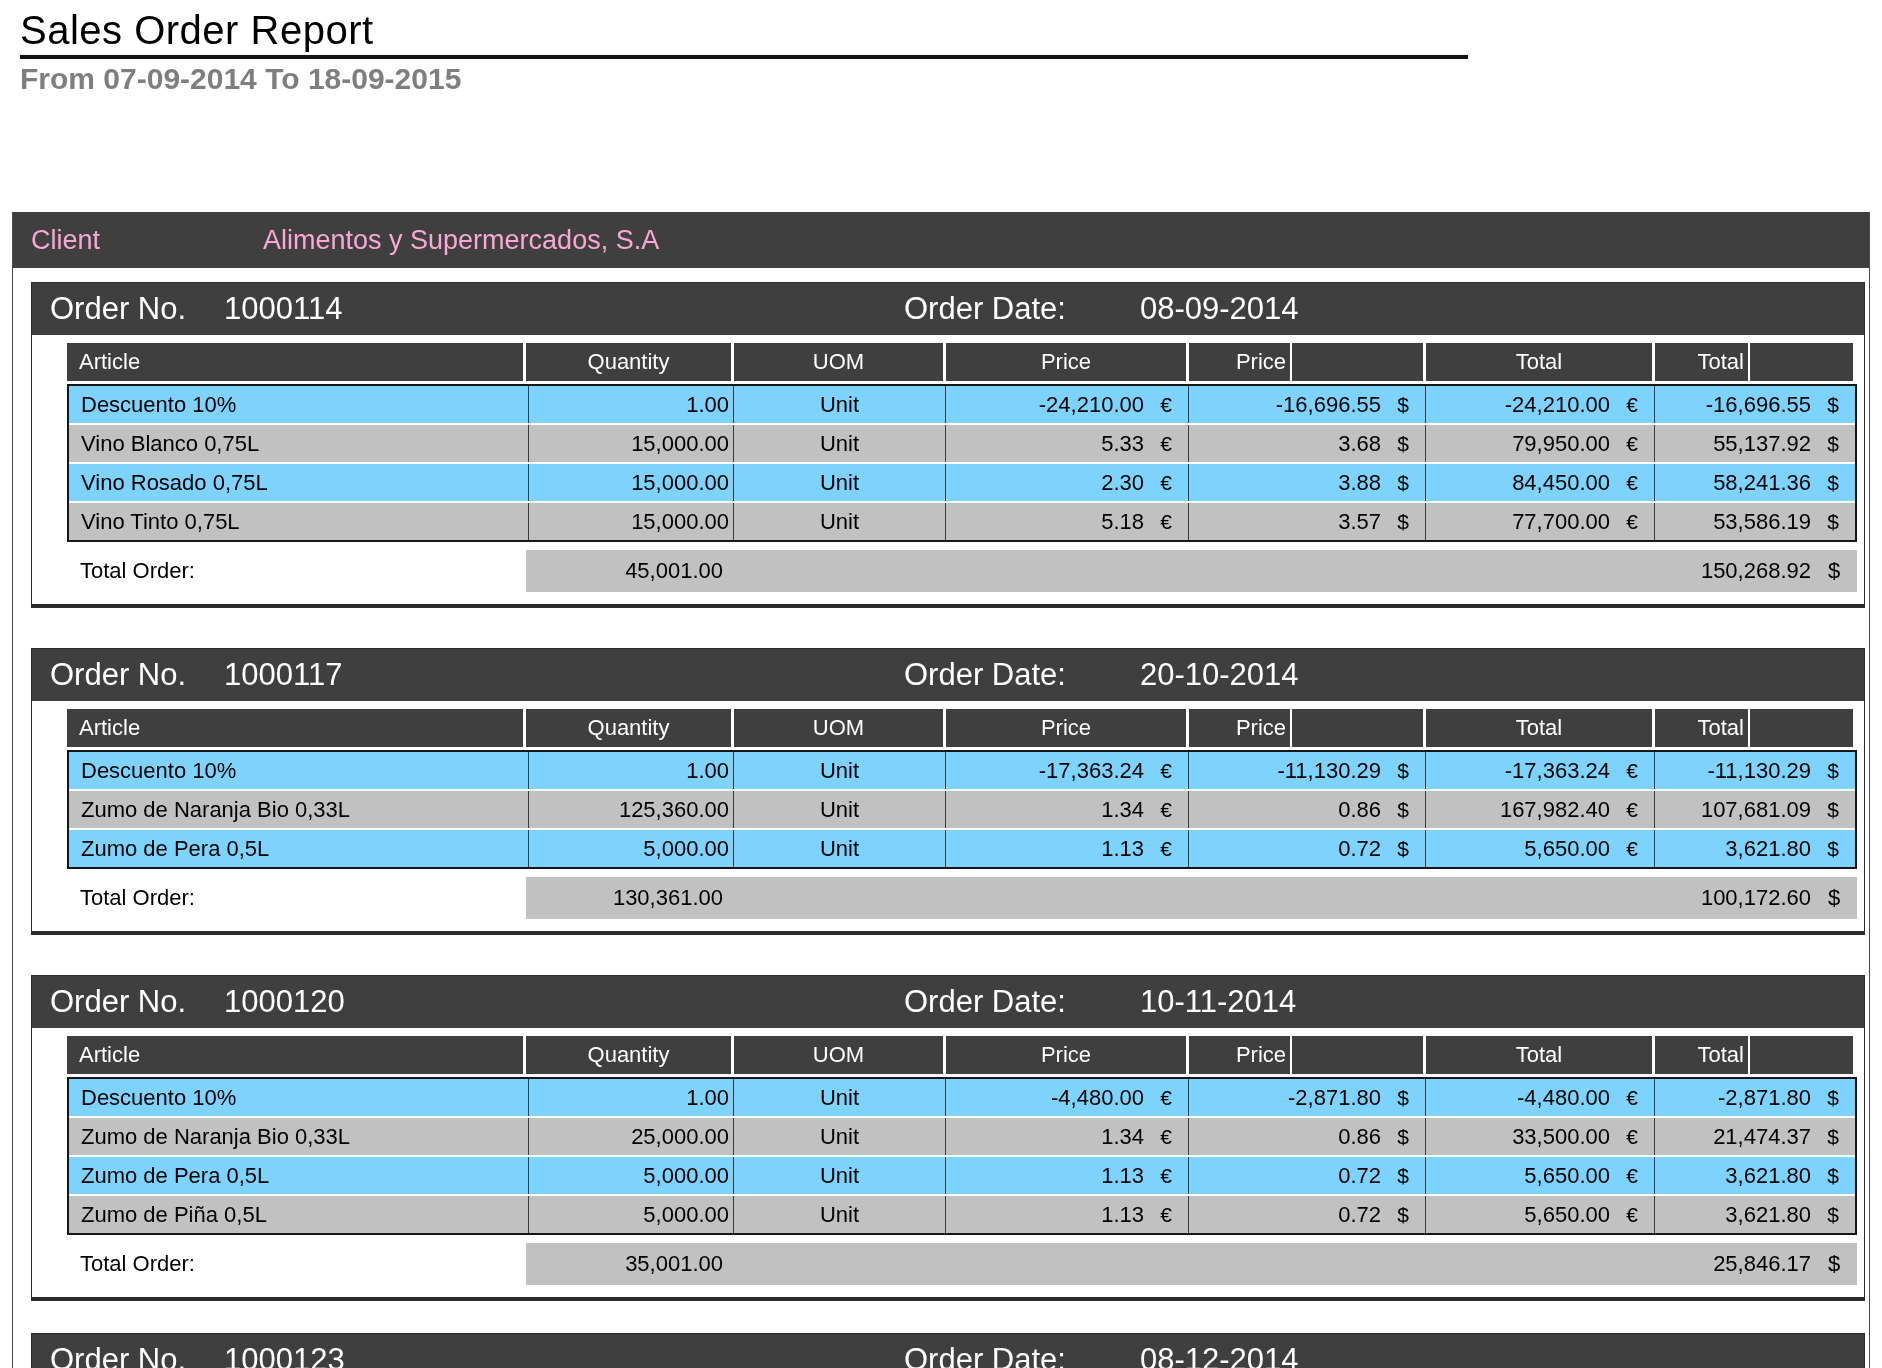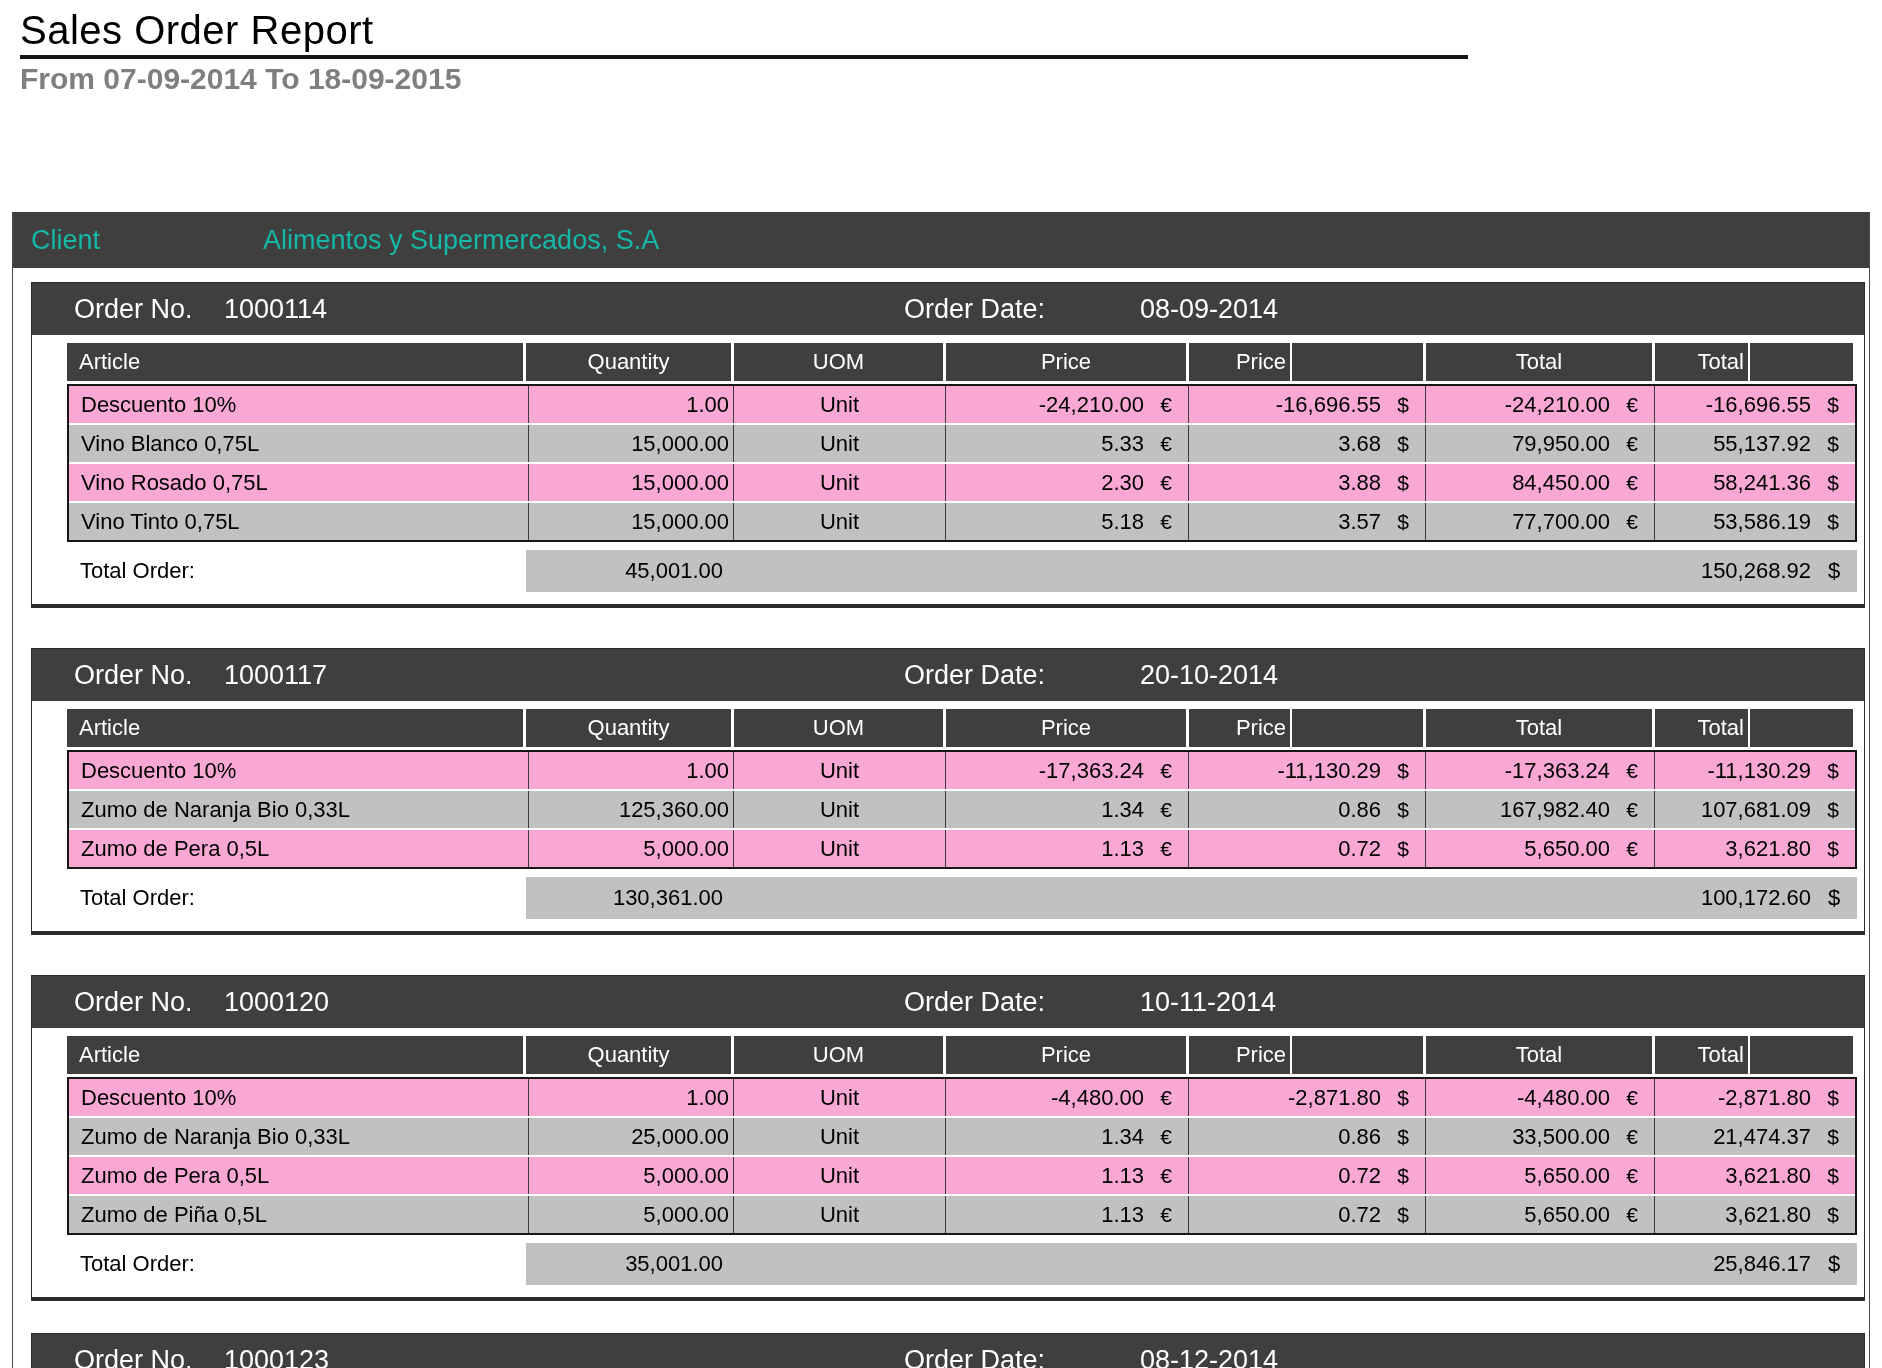--- a/index.html
+++ b/index.html
@@ -8,30 +8,30 @@
   .page { position:relative; width:1882px; height:1368px; overflow:hidden; background:#fff; }
 
   
   .rpt-header { padding:8px 0 0 20px; }
   .rpt-title { margin:0; font-size:40px; line-height:44px; font-weight:400; letter-spacing:.5px; }
   .rpt-rule { width:1448px; height:4px; background:#141414; margin-top:3px; }
   .rpt-sub { font-size:30px; line-height:36px; font-weight:700; color:#7f7f7f; margin-top:2px; }
 
   
   .client-box { margin:115px 12px 0 12px; border-left:1px solid #4a4a4a; border-right:1px solid #4a4a4a; min-height:1156px; }
-  .client-bar { height:56px; background:#3f3f3f; color:#14b8a6; display:flex; align-items:center; position:relative; font-size:27px; }
+  .client-bar { height:56px; background:#3f3f3f; color:#f9a8d4; display:flex; align-items:center; position:relative; font-size:27px; }
   .client-label { margin-left:18px; }
   .client-name { position:absolute; left:250px; }
   .orders { padding-top:14px; }
 
   
   .order-box { margin:0 4px 40px 18px; border:1px solid #2b2b2b; border-bottom:4px solid #2b2b2b; background:#fff; }
   .order-box:nth-of-type(3) { margin-bottom:32px; }
   .order-box.partial { margin-bottom:0; border-bottom:none; }
-  .order-bar { height:52px; background:#3f3f3f; color:#fff; position:relative; font-size:27px; display:flex; align-items:center;padding-left:24px; }
+  .order-bar { height:52px; background:#3f3f3f; color:#fff; position:relative; font-size:31px; display:flex; align-items:center; }
   .ob-label { margin-left:18px; }
   .ob-no { position:absolute; left:192px; }
   .ob-dlabel { position:absolute; left:872px; }
   .ob-date { position:absolute; left:1108px; }
 
   
   .order-table { margin:8px 14px 12px 35px; width:1790px; }
   .thead { display:flex; width:1786px; }
   .hc { background:#3f3f3f; color:#fff; height:38px; line-height:38px; font-size:22px; text-align:center; margin-right:3px; overflow:hidden; }
   .hc:last-child { margin-right:0; }
@@ -42,21 +42,21 @@
   .h-priceusd { width:234px; }
   .h-total { width:226px; }
   .h-totalusd { width:198px; }
   .split { display:flex; text-align:initial; }
   .split .p1 { text-align:right; padding-right:4px; border-right:2px solid #fff; }
   .split .p2 { flex:1; text-align:center;margin-top:44px; }
   .h-priceusd .p1 { width:103px; }
   .h-totalusd .p1 { width:95px; }
 
   .tbody { margin-top:3px; border:2px solid #161616; width:1790px; background:#fff; }
-  .trow { display:flex; height:37px; line-height:37px; font-size:22px; background:#f9a8d4; }
+  .trow { display:flex; height:37px; line-height:37px; font-size:22px; background:#7dd3fc; }
   .trow + .trow { margin-top:2px; }
   .trow.alt { background:#c1c1c1; }
   .bc { height:37px; overflow:hidden; }
   .b-article { width:459px; padding-left:12px; }
   .b-qty { width:205px; text-align:right; padding-right:4px; border-left:1px solid #3a3a3a; }
   .b-uom { width:212px; text-align:center; border-left:1px solid #3a3a3a; }
   .b-price { width:243px; border-left:1px solid #3a3a3a; }
   .b-priceusd { width:237px; border-left:1px solid #3a3a3a; }
   .b-total { width:229px; border-left:1px solid #3a3a3a; }
   .b-totalusd { width:201px; border-left:1px solid #3a3a3a; }

